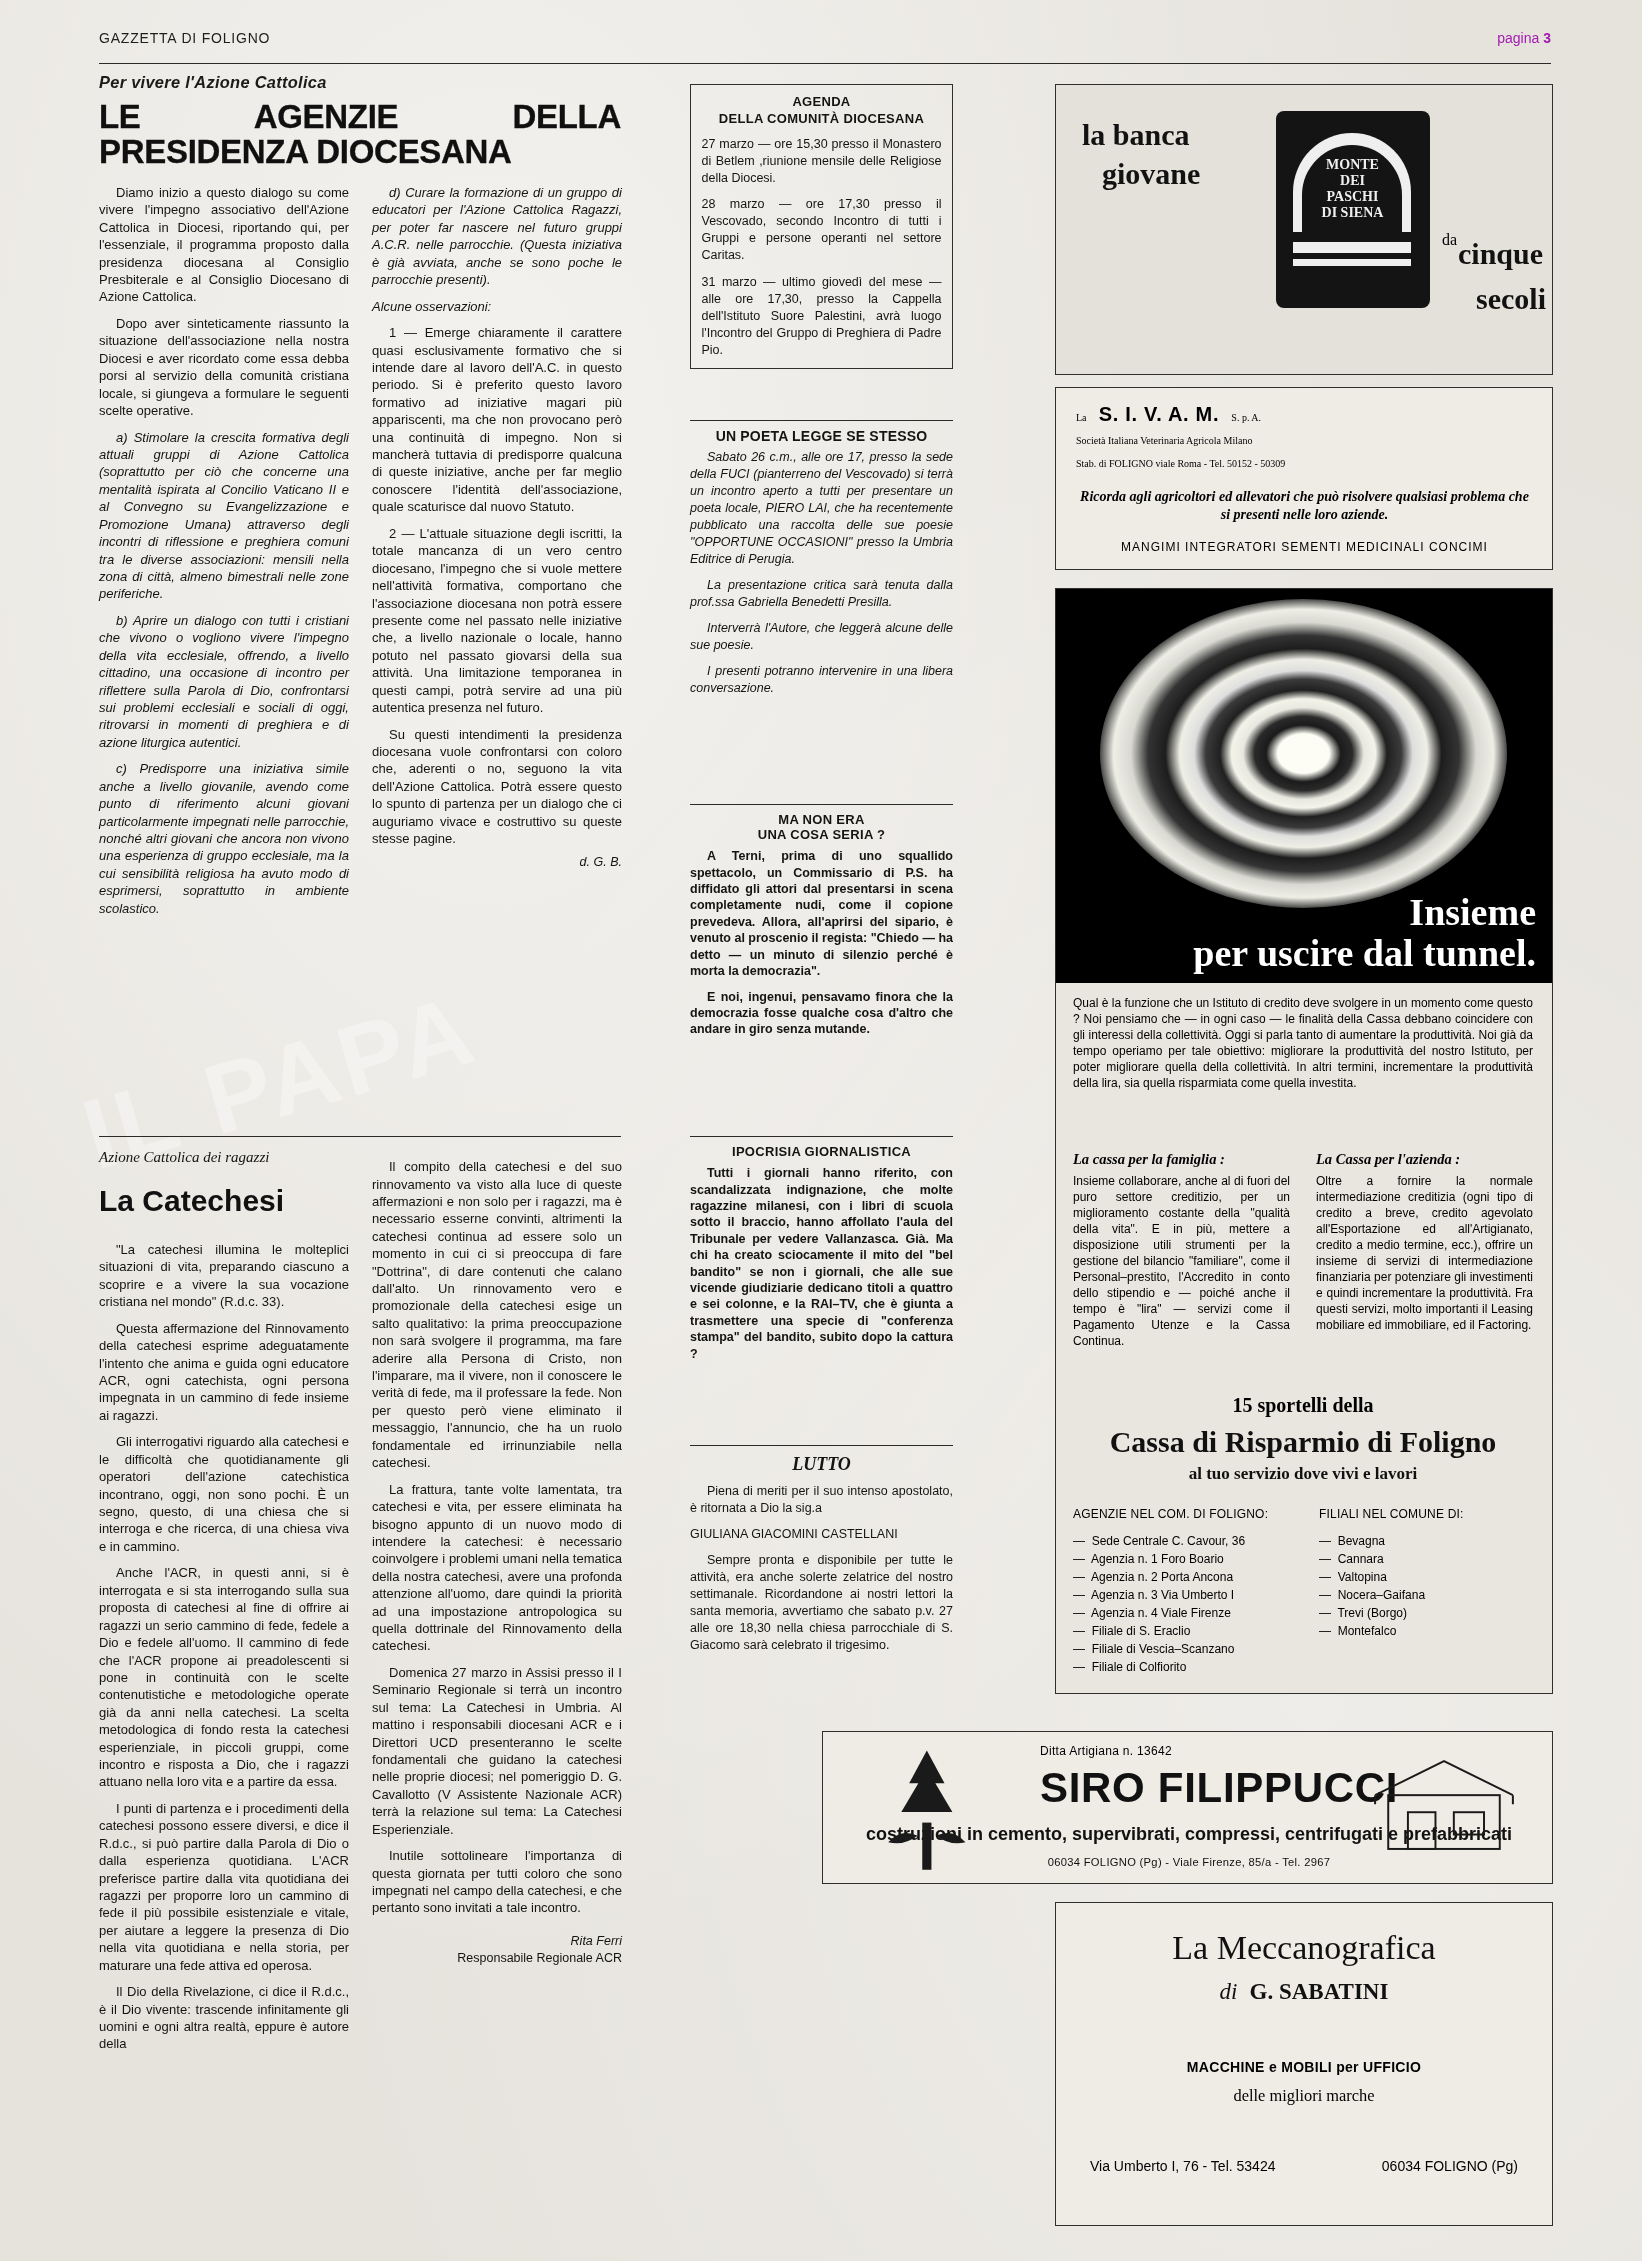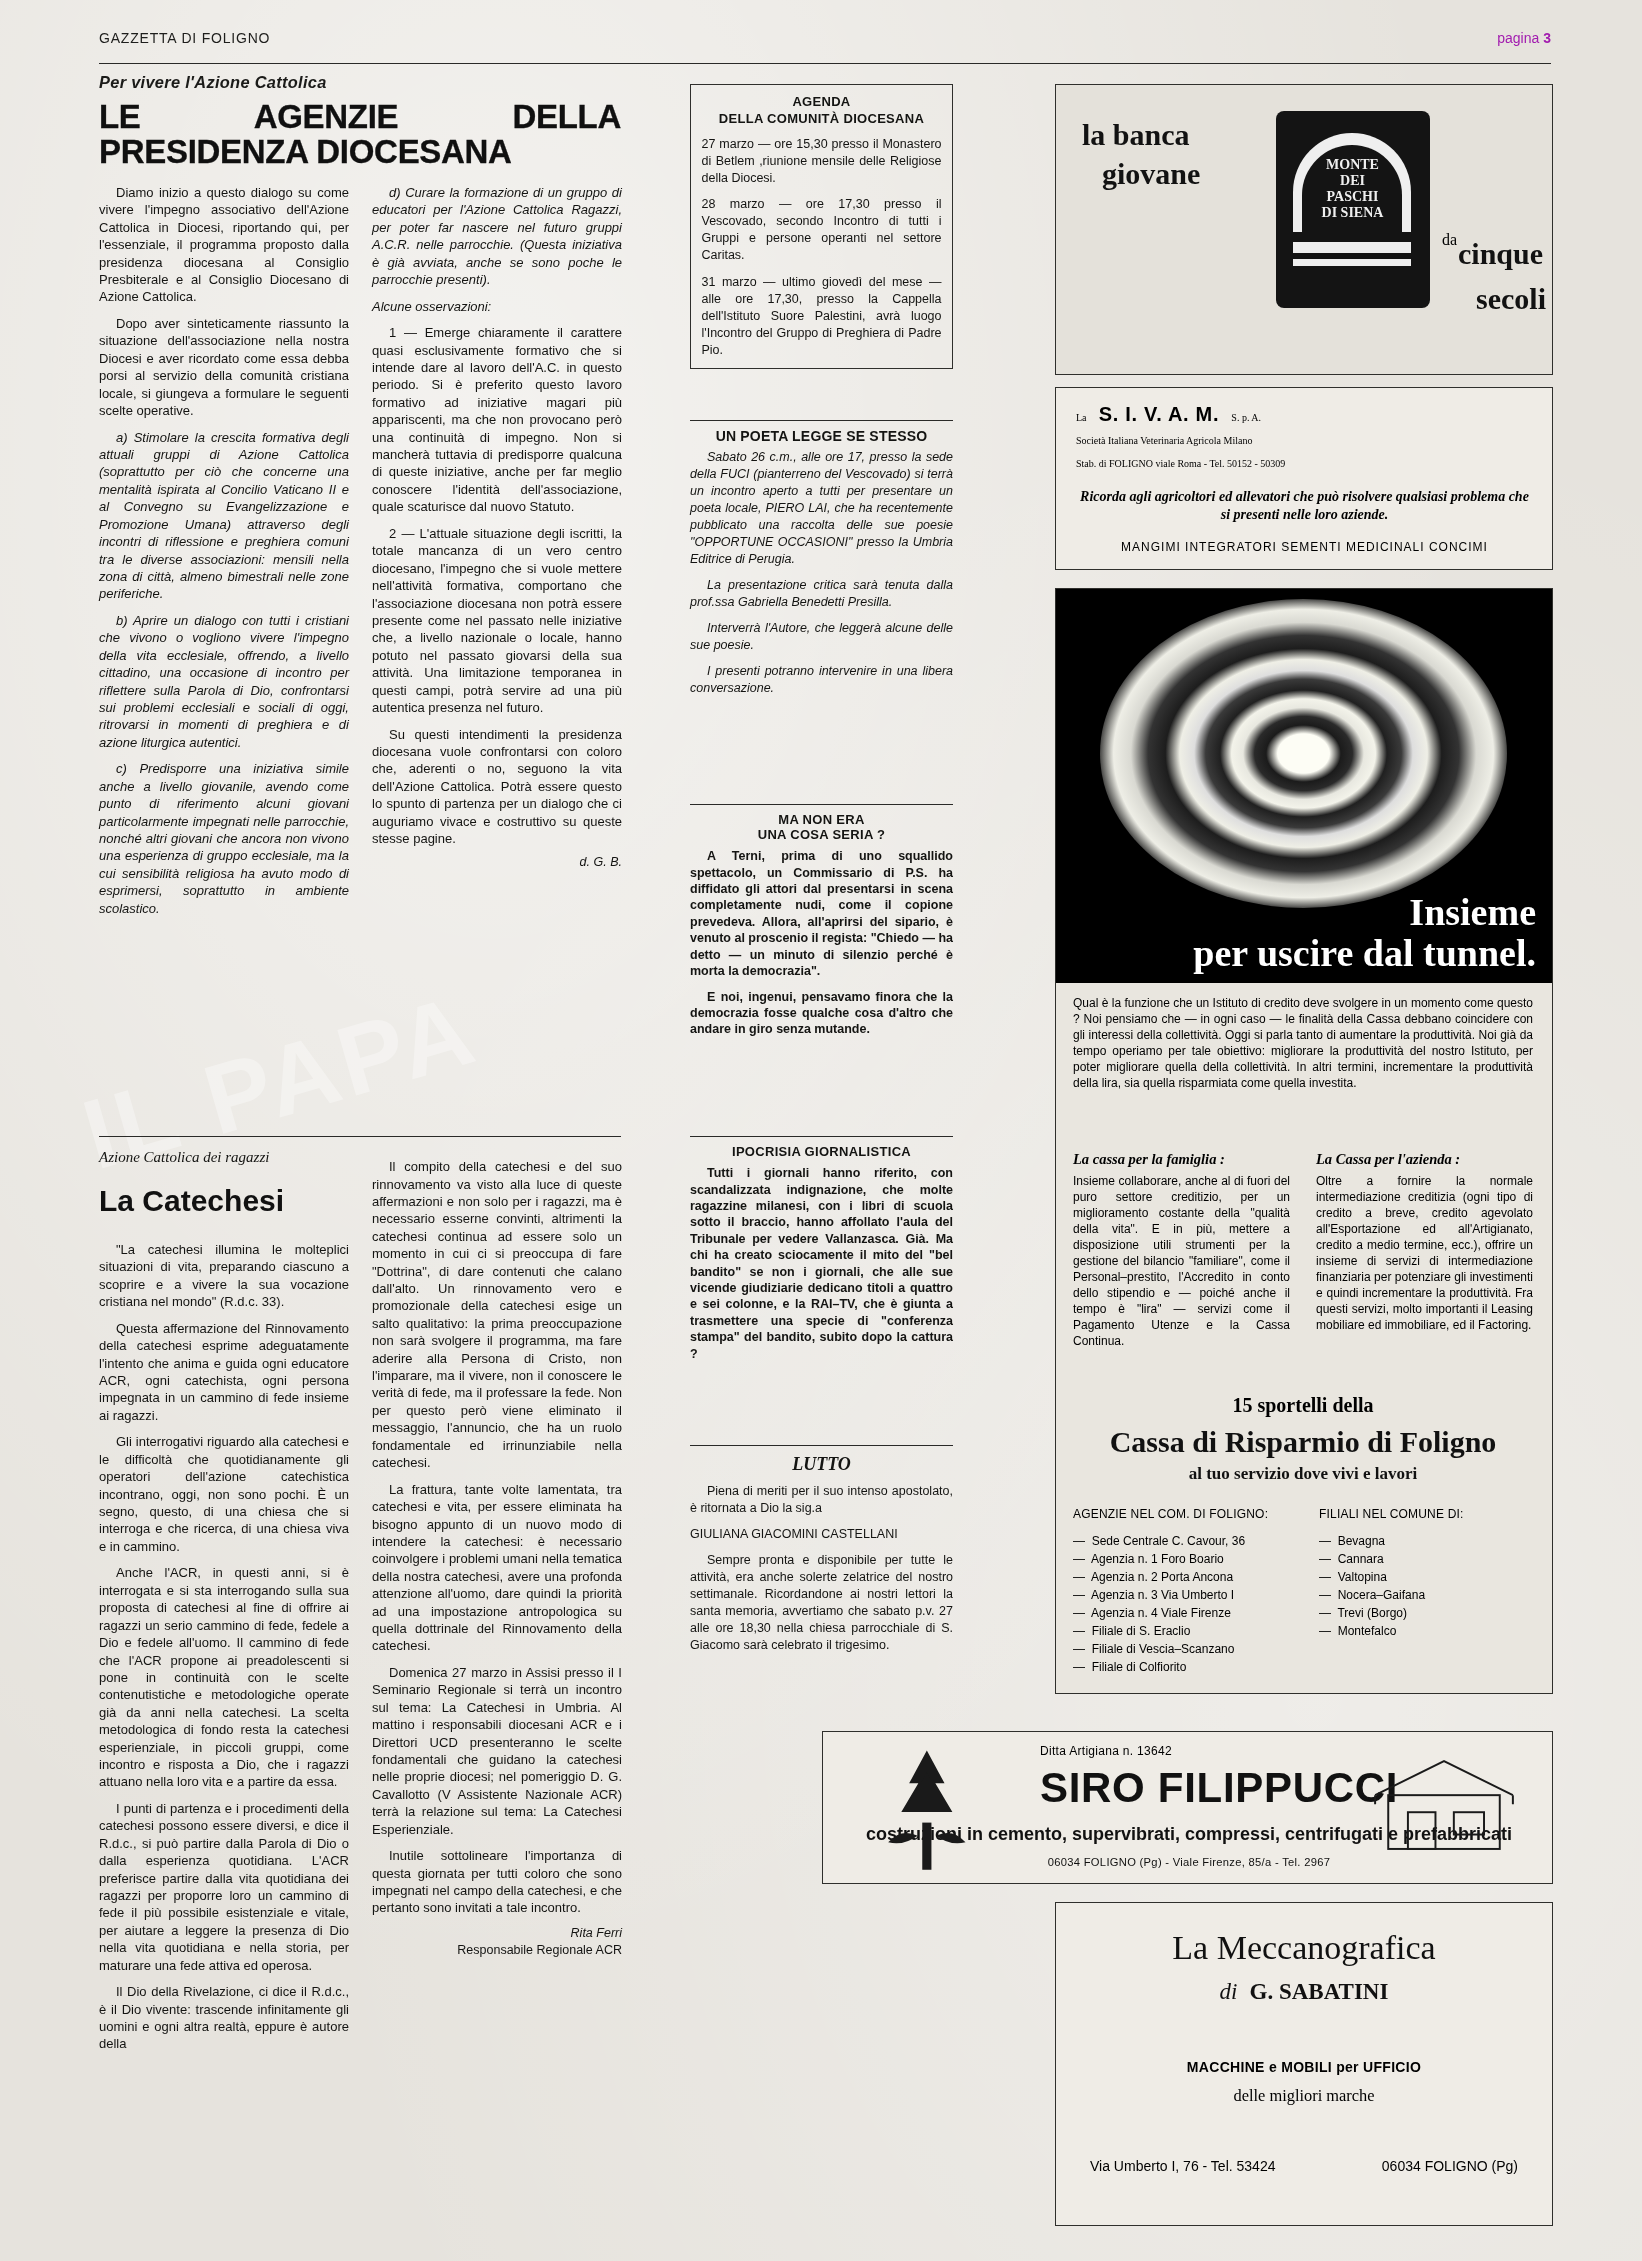--- a/index.html
+++ b/index.html
@@ -222,21 +222,21 @@
       <p class="sp">Anche l'ACR, in questi anni, si è interrogata e si sta interrogando sulla sua proposta di catechesi al fine di offrire ai ragazzi un serio cammino di fede, fedele a Dio e fedele all'uomo. Il cammino di fede che l'ACR propone ai preadolescenti si pone in continuità con le scelte contenutistiche e metodologiche operate già da anni nella catechesi. La scelta metodologica di fondo resta la catechesi esperienziale, in piccoli gruppi, come incontro e risposta a Dio, che i ragazzi attuano nella loro vita e a partire da essa.</p>
       <p class="sp">I punti di partenza e i procedimenti della catechesi possono essere diversi, e dice il R.d.c., si può partire dalla Parola di Dio o dalla esperienza quotidiana. L'ACR preferisce partire dalla vita quotidiana dei ragazzi per proporre loro un cammino di fede il più possibile esistenziale e vitale, per aiutare a leggere la presenza di Dio nella vita quotidiana e nella storia, per maturare una fede attiva ed operosa.</p>
       <p class="sp">Il Dio della Rivelazione, ci dice il R.d.c., è il Dio vivente: trascende infinitamente gli uomini e ogni altra realtà, eppure è autore della</p>
     </div>
 
     <div class="col body-text" style="left:273px;top:1123px;width:250px;">
       <p class="sp">Il compito della catechesi e del suo rinnovamento va visto alla luce di queste affermazioni e non solo per i ragazzi, ma è necessario esserne convinti, altrimenti la catechesi continua ad essere solo un momento in cui ci si preoccupa di fare "Dottrina", di dare contenuti che calano dall'alto. Un rinnovamento vero e promozionale della catechesi esige un salto qualitativo: la prima preoccupazione non sarà svolgere il programma, ma fare aderire alla Persona di Cristo, non l'imparare, ma il vivere, non il conoscere le verità di fede, ma il professare la fede. Non per questo però viene eliminato il messaggio, l'annuncio, che ha un ruolo fondamentale ed irrinunziabile nella catechesi.</p>
       <p class="sp">La frattura, tante volte lamentata, tra catechesi e vita, per essere eliminata ha bisogno appunto di un nuovo modo di intendere la catechesi: è necessario coinvolgere i problemi umani nella tematica della nostra catechesi, avere una profonda attenzione all'uomo, dare quindi la priorità ad una impostazione antropologica su quella dottrinale del Rinnovamento della catechesi.</p>
       <p class="sp">Domenica 27 marzo in Assisi presso il I Seminario Regionale si terrà un incontro sul tema: La Catechesi in Umbria. Al mattino i responsabili diocesani ACR e i Direttori UCD presenteranno le scelte fondamentali che guidano la catechesi nelle proprie diocesi; nel pomeriggio D. G. Cavallotto (V Assistente Nazionale ACR) terrà la relazione sul tema: La Catechesi Esperienziale.</p>
       <p class="sp">Inutile sottolineare l'importanza di questa giornata per tutti coloro che sono impegnati nel campo della catechesi, e che pertanto sono invitati a tale incontro.</p>
-      <div class="sig" style="margin-top:8px;">Rita Ferri</div>
+      <div class="sig" style="margin-top:16px;">Rita Ferri</div>
       <div class="sig-b">Responsabile Regionale ACR</div>
     </div>
 
     <div class="ad" style="left:956px;top:58px;width:496px;height:289px;background:#e4e1da;">
       <div class="banca-txt" style="position:absolute;left:26px;top:33px;">la banca</div>
       <div class="banca-txt" style="position:absolute;left:46px;top:72px;">giovane</div>
       <div class="banca-small" style="position:absolute;left:386px;top:146px;">da</div>
       <div class="banca-txt" style="position:absolute;left:402px;top:152px;">cinque</div>
       <div class="banca-txt" style="position:absolute;left:420px;top:197px;">secoli</div>
 

